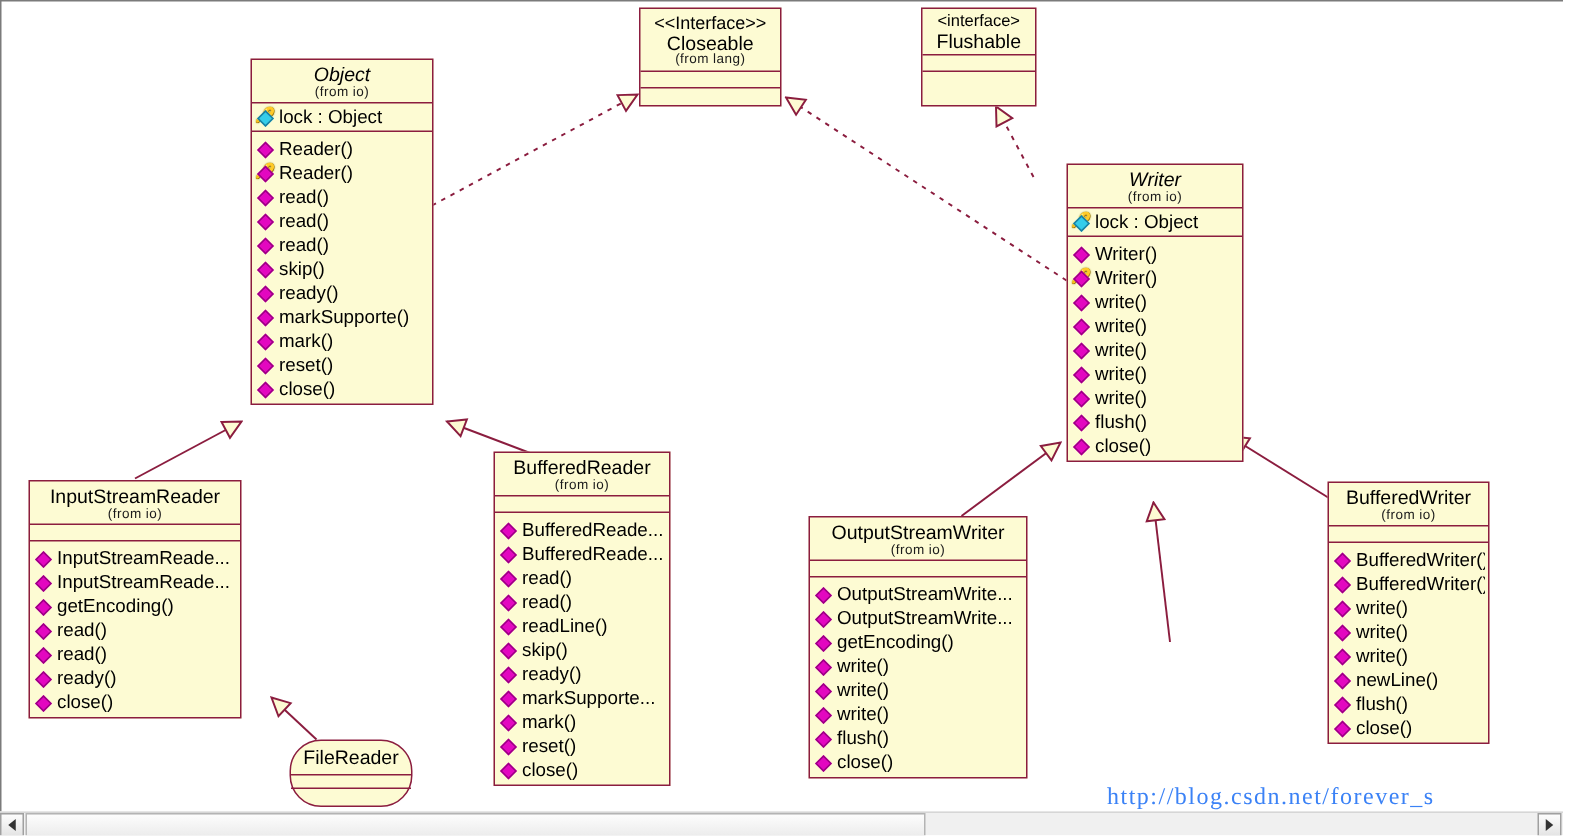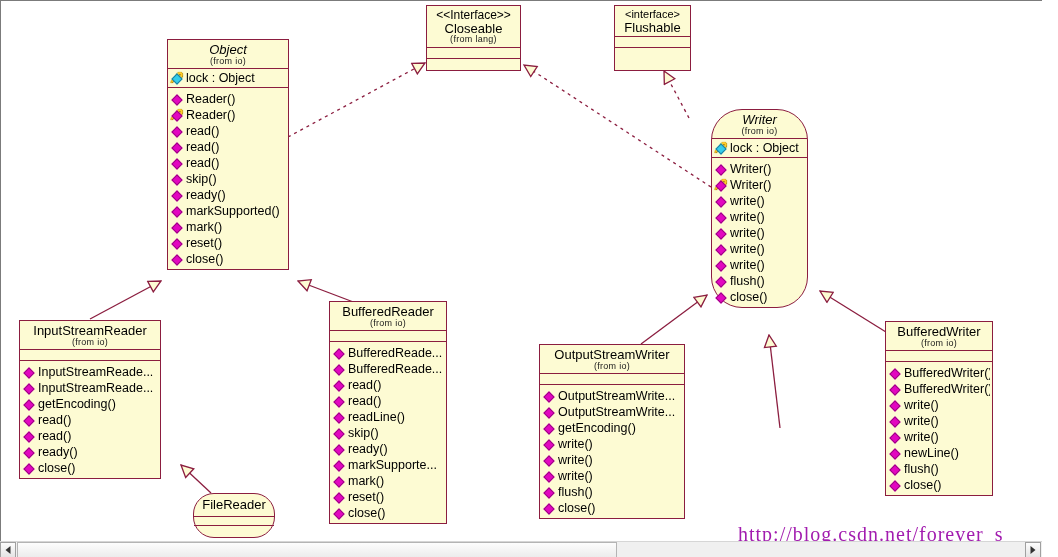--- a/index.html
+++ b/index.html
@@ -25,22 +25,22 @@
     box-sizing: border-box;
     overflow: hidden;
   }
   #edges { position: absolute; left: 0; top: 0; width: 1042px; height: 541px; }
 
   
   .watermark {
     position: absolute;
     left: 737px; top: 522px;
     font-family: "Liberation Serif", serif;
-    font-size: 20px;
-    color: #a21caf;
+    font-size: 16px;
+    color: #3b82f6;
     white-space: nowrap;
     letter-spacing: 1px;
   }
 
   
   .uml {
     position: absolute;
     box-sizing: border-box;
     background: #fdfbd3;
     border: 1px solid #8b1d3f;
@@ -254,34 +254,34 @@
               <i class="dia"></i>
             </span><span>read()</span></div>
           <div class="row"><span class="mk">
               <i class="dia"></i>
             </span><span>skip()</span></div>
           <div class="row"><span class="mk">
               <i class="dia"></i>
             </span><span>ready()</span></div>
           <div class="row"><span class="mk">
               <i class="dia"></i>
-            </span><span>markSupported()</span></div>
+            </span><span>markSupporte()</span></div>
           <div class="row"><span class="mk">
               <i class="dia"></i>
             </span><span>mark()</span></div>
           <div class="row"><span class="mk">
               <i class="dia"></i>
             </span><span>reset()</span></div>
           <div class="row"><span class="mk">
               <i class="dia"></i>
             </span><span>close()</span></div>
         </div>
     </div>
 
-    <div class="uml" style="left:710px; top:108px; width:97px;border-radius:31px;">
+    <div class="uml" style="left:710px; top:108px; width:118px;">
       <div class="hdr">
         <div class="cname italic">Writer</div>
         <div class="pkg">(from io)</div>
       </div>
       <div class="attrs">
           <div class="row"><span class="mk cyan">
               <i class="key"></i>
               <i class="dia"></i>
             </span><span>lock : Object</span></div>
         </div>

